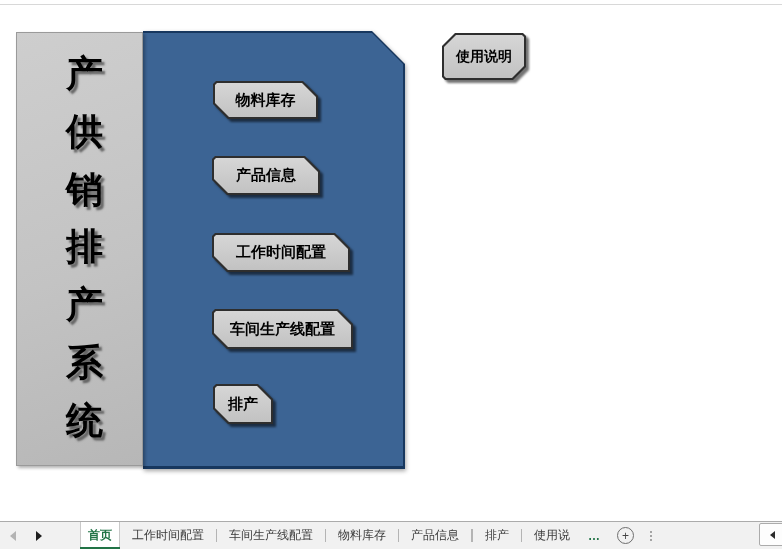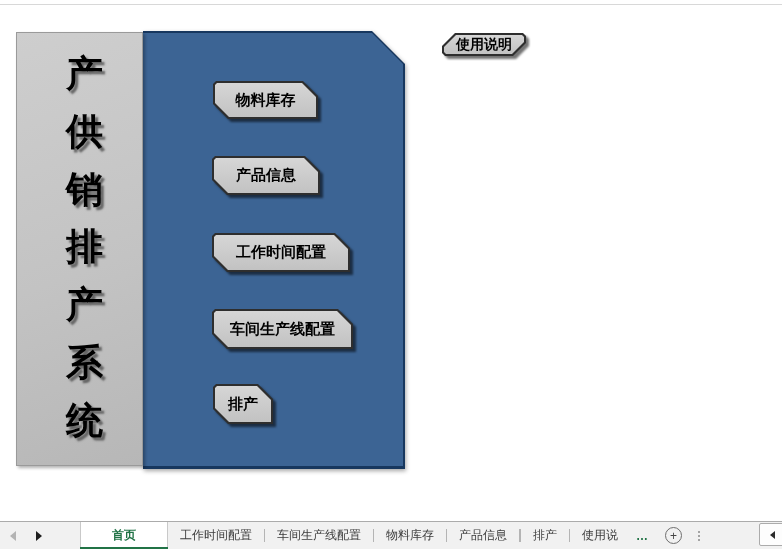--- a/index.html
+++ b/index.html
@@ -38,35 +38,35 @@
   .cut-tr-bl .face{clip-path:polygon(2px 0, calc(100% - 14px) 0, 100% 14px, 100% calc(100% - 2px), 100% 100%, 14px 100%, 0 calc(100% - 14px), 0 2px);}
   
   .cut-tl-br .shape{clip-path:polygon(13px 0, calc(100% - 3px) 0, 100% 3px, 100% calc(100% - 13px), calc(100% - 13px) 100%, 3px 100%, 0 calc(100% - 3px), 0 13px);}
   .cut-tl-br .face{clip-path:polygon(12px 0, calc(100% - 2px) 0, 100% 2px, 100% calc(100% - 12px), calc(100% - 12px) 100%, 2px 100%, 0 calc(100% - 2px), 0 12px);}
 
   #btn-material {left:213px;top:81px; width:105px;height:38px;}
   #btn-product  {left:212px;top:156px;width:108px;height:39px;}
   #btn-worktime {left:212px;top:233px;width:138px;height:39px;}
   #btn-workshop {left:212px;top:309px;width:141px;height:40px;}
   #btn-schedule {left:213px;top:384px;width:60px; height:40px;}
-  #btn-help     {left:442px;top:33px; width:84px; height:23px;}
+  #btn-help     {left:442px;top:33px; width:84px; height:47px;}
   #btn-help .lbl{font-size:14px;}
 
   
   .sheetbar{position:absolute;left:0;right:0;bottom:0;height:27px;background:#f1f1f1;
             border-top:1px solid #ababab;display:flex;align-items:stretch;
             font-size:12px;color:#3b3b3b;}
   .navbtn{width:26px;display:flex;align-items:center;justify-content:center;cursor:pointer;}
   .tri-l{width:0;height:0;border-top:5px solid transparent;border-bottom:5px solid transparent;border-right:6px solid #b3b3b3;}
   .tri-r{width:0;height:0;border-top:5px solid transparent;border-bottom:5px solid transparent;border-left:6px solid #1f1f1f;}
   .tabspacer{width:28px;}
   .tab{display:flex;align-items:center;padding:0 12px;cursor:pointer;white-space:nowrap;}
   .tab.active{background:#ffffff;color:#217346;font-weight:bold;
               box-shadow:inset 0 -2px 0 #217346, inset 1px 0 0 #c9c9c9, inset -1px 0 0 #c9c9c9;
-              padding:0 32px;}
+              padding:0 8px;}
   .sep{width:1px;height:13px;background:#b4b4b4;align-self:center;}
   .overflow-dots{display:flex;align-items:center;padding:0 6px;color:#217346;font-weight:bold;letter-spacing:1px;cursor:pointer;}
   .addsheet{align-self:center;width:15px;height:15px;border:1px solid #6e6e6e;border-radius:50%;
             margin:0 8px 0 10px;display:flex;align-items:center;justify-content:center;
             font-size:12px;line-height:1;color:#444;cursor:pointer;}
   .grip{align-self:center;display:flex;flex-direction:column;gap:2px;margin:0 8px;cursor:col-resize;}
   .grip i{width:2px;height:2px;border-radius:50%;background:#8a8a8a;display:block;}
   .hscroll-btn{position:absolute;right:-3px;bottom:3px;width:24px;height:21px;background:#fdfdfd;
                border:1px solid #ababab;border-radius:2px;display:flex;align-items:center;justify-content:center;cursor:pointer;}
   .hscroll-btn .tri{width:0;height:0;border-top:4px solid transparent;border-bottom:4px solid transparent;border-right:5px solid #2b2b2b;}

